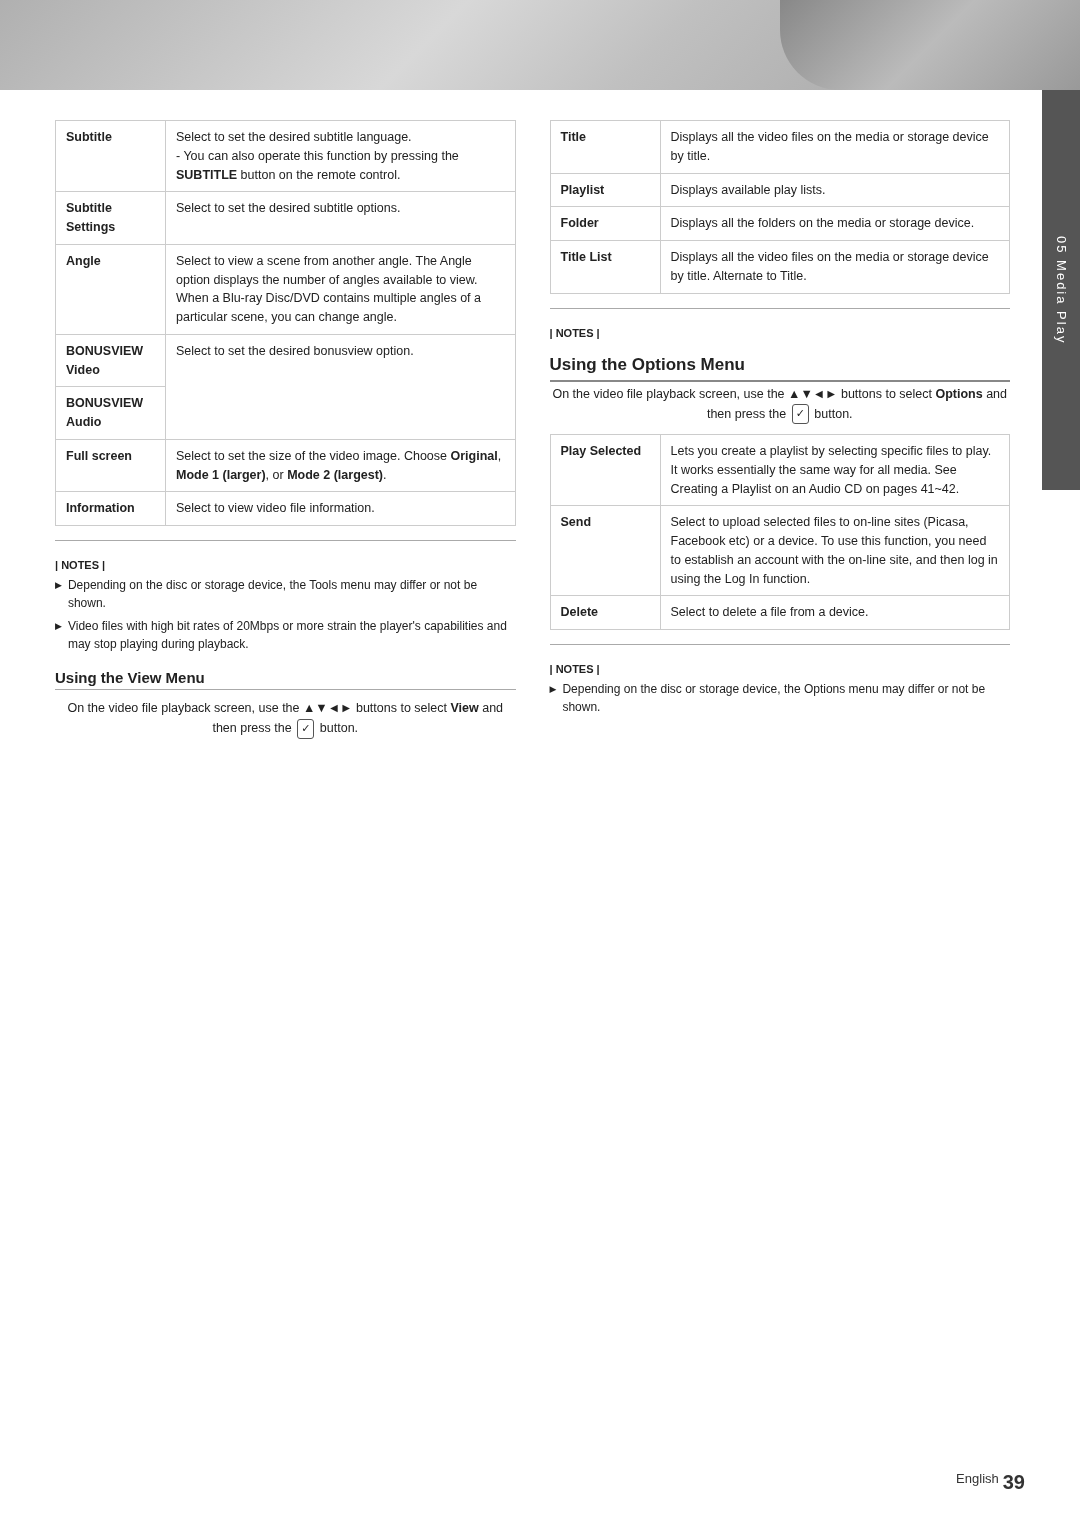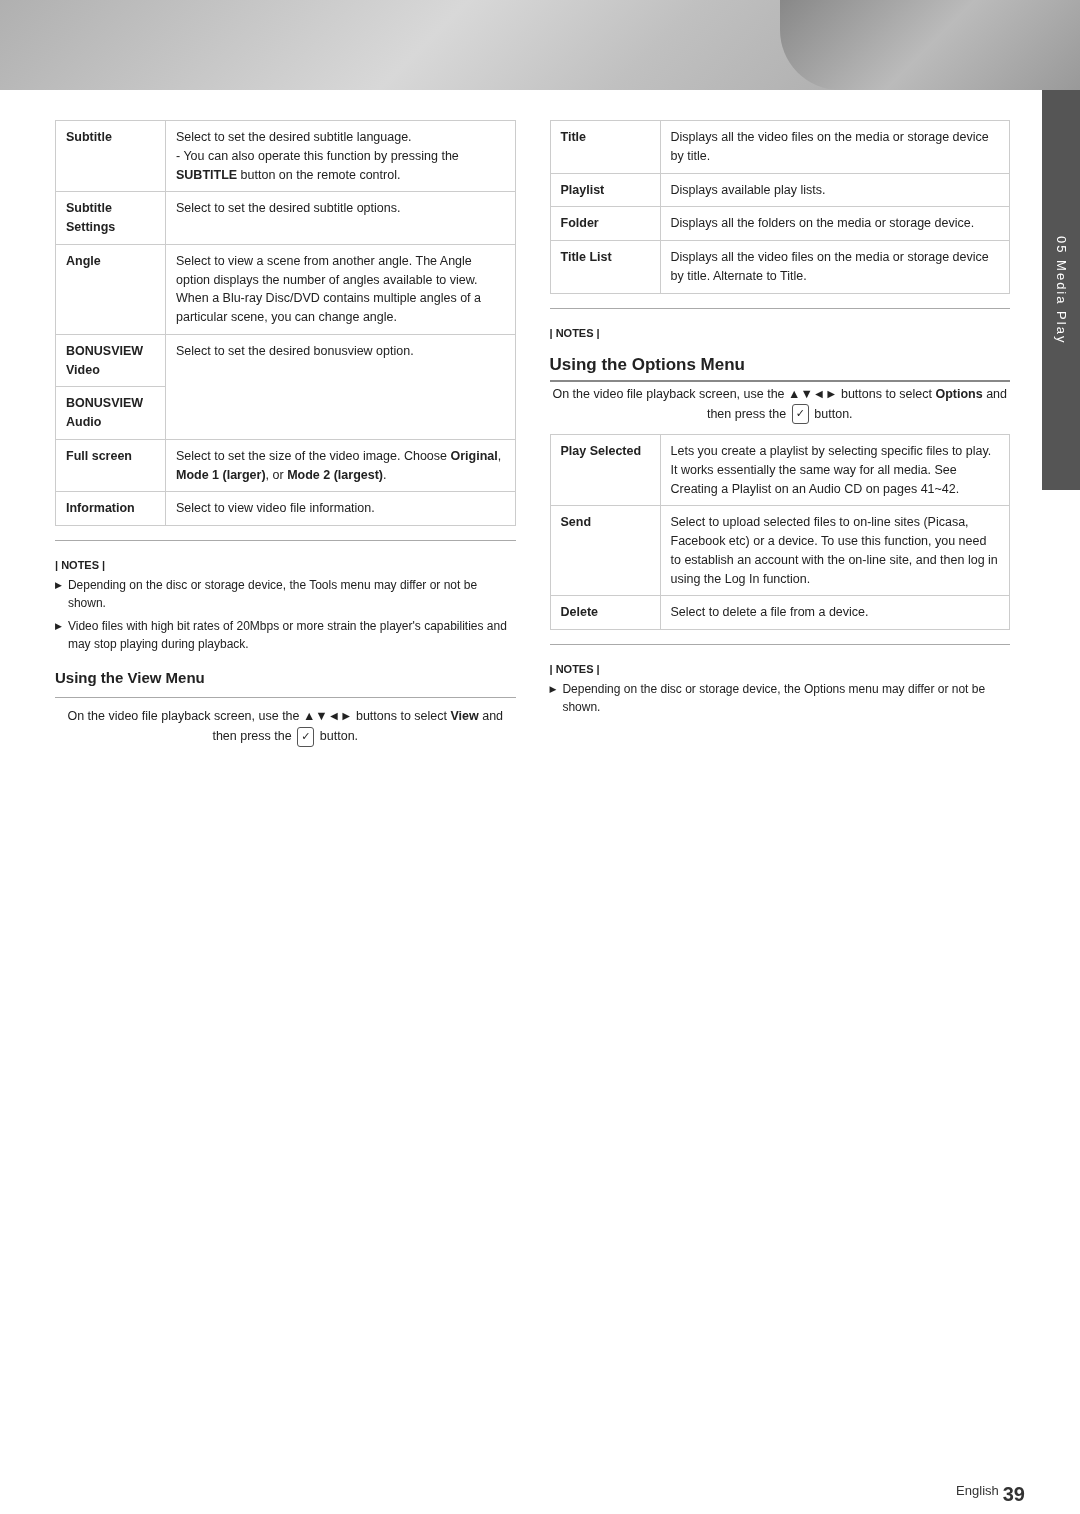--- a/index.html
+++ b/index.html
@@ -120,21 +120,21 @@
       font-size: 17px;
       font-weight: bold;
       border-bottom: 2px solid #888;
       padding-bottom: 5px;
       margin: 16px 0 2px 0;
     }
     .section-h3 {
       font-size: 15px;
       font-weight: bold;
       border-bottom: 1px solid #aaa;
-      padding-bottom: 11px;
+      padding-bottom: 3px;
       margin: 10px 0 8px 0;
     }
 
     .body-text {
       font-size: 12.5px;
       line-height: 1.6;
       margin-bottom: 10px;
       text-align: center;
     }
 
@@ -145,21 +145,21 @@
       border-radius: 3px;
       padding: 0 3px;
       font-size: 11px;
       margin: 0 2px;
       vertical-align: middle;
     }
 
     
     .page-footer {
       position: absolute;
-      bottom: 8px;
+      bottom: 20px;
       width: 100%;
       display: flex;
       justify-content: flex-end;
       padding-right: 55px;
       font-size: 13px;
       color: #333;
     }
     .footer-text {
       font-size: 13px;
     }

